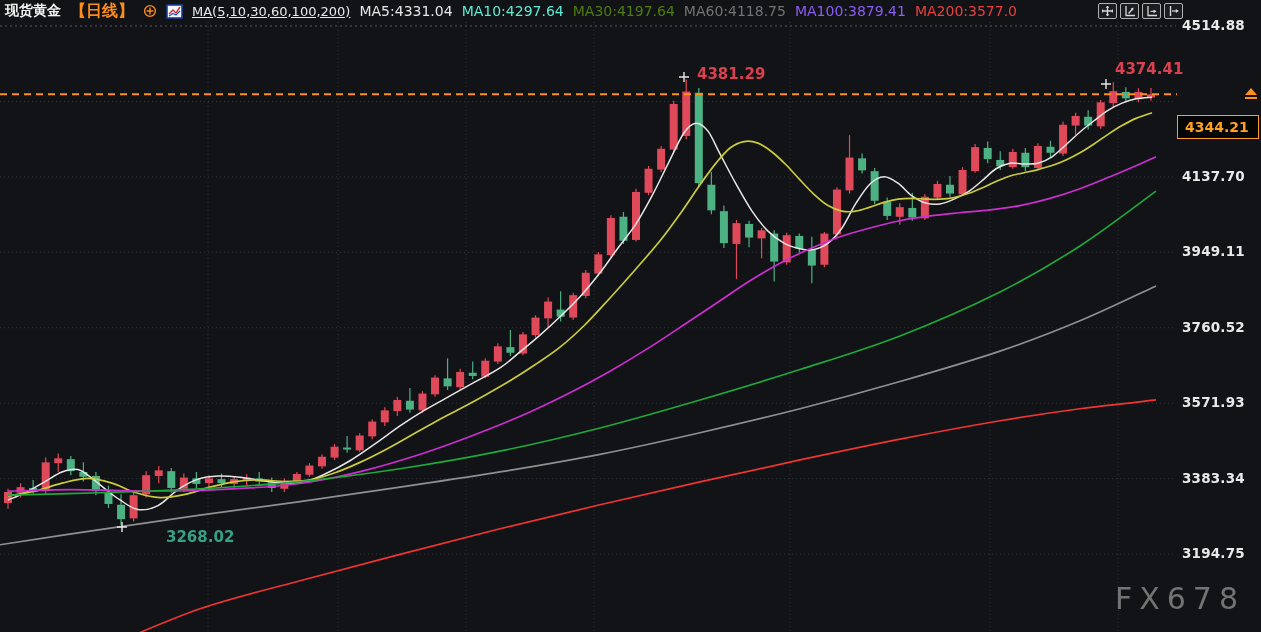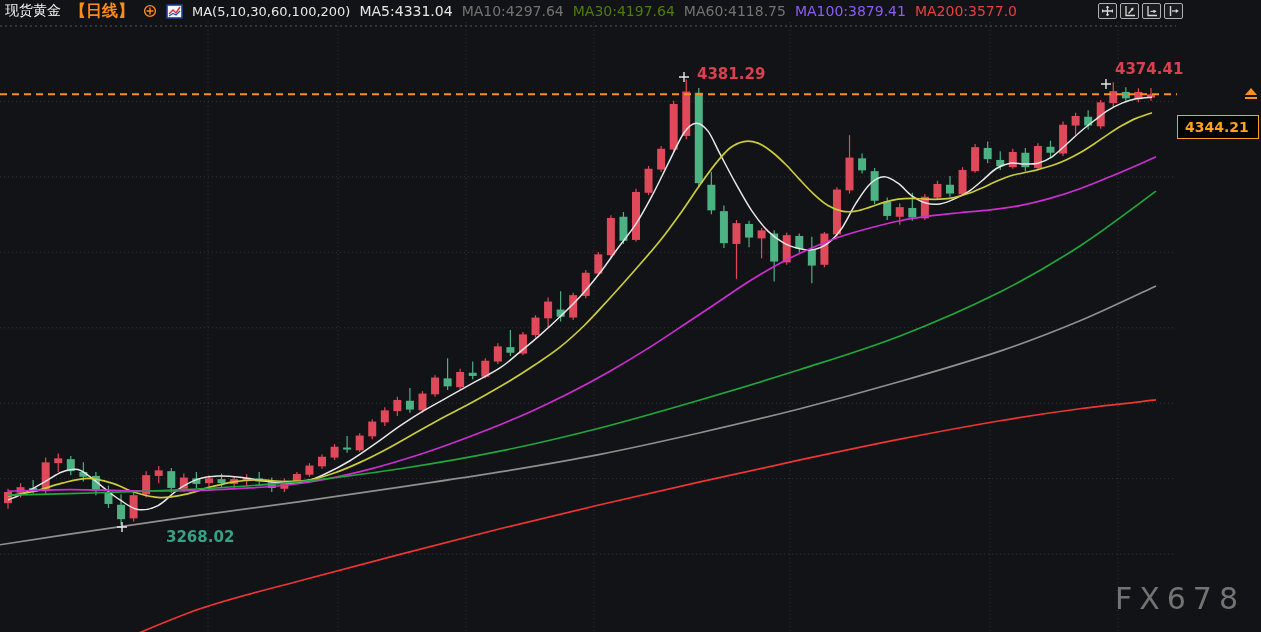--- a/index.html
+++ b/index.html
@@ -4,23 +4,23 @@
 <style>
   * { margin:0; padding:0; box-sizing:border-box; }
   html,body { width:1261px; height:632px; overflow:hidden; background:#121316;
               font-family:"DejaVu Sans","Liberation Sans",sans-serif; }
   #stage { position:absolute; top:0; left:0; width:1261px; height:632px; background:#121316; }
   #chart { position:absolute; top:0; left:0; }
 
   
   #header { position:absolute; top:0; left:0; right:0; height:22px; display:flex;
             align-items:center; gap:9px; padding-left:5px; font-size:13px; z-index:5; }
-  .title  { color:#f2f2f2; font-weight:normal; font-size:14px; }
+  .title  { color:#f2f2f2; font-weight:bold; font-size:14px; }
   .period { color:#ff8c1a; font-weight:bold; font-size:16px; }
-  .ma-param { color:#e8e8e8; }
+  .ma-param { color:#e8e8e8;text-decoration:underline; }
   .ma-val { font-size:14px; }
   .hdr-ic { display:inline-block; }
 
   #toolbar { position:absolute; top:3px; right:78px; display:flex; gap:3px; z-index:6; }
   .tool-btn { width:19px; height:16px; background:#1b1c20; border:1px solid #b0b0b0;
               border-radius:2px; display:flex; align-items:center; justify-content:center; }
 
   
   #axis { position:absolute; top:0; left:1178px; width:83px; height:632px; z-index:4; }
   .axis-label { position:absolute; left:4px; width:78px; color:#e9e9e9; font-size:13.5px;
@@ -265,21 +265,21 @@
       <circle cx="7" cy="7" r="5.4" fill="none" stroke="#ff8c1a" stroke-width="1.4"></circle>
       <path d="M7 3.6v6.8M3.6 7h6.8" stroke="#ff8c1a" stroke-width="1.4"></path>
     </svg>
     <svg class="hdr-ic" width="17" height="15" viewBox="0 0 17 15">
       <rect x="1" y="1" width="15" height="13" fill="#f4f6fa" stroke="#1d3f8f" stroke-width="1.6"></rect>
       <path d="M3 10l4-4 3 3 4-6" stroke="#d33030" stroke-width="1.4" fill="none"></path>
       <path d="M3 12l4-2.5 3 1.5 4-4" stroke="#2a55c0" stroke-width="1.2" fill="none"></path>
     </svg>
     <span class="ma-param">MA(5,10,30,60,100,200)</span>
     <span class="ma-val" style="color: rgb(230, 230, 230);">MA5:4331.04</span>
-    <span class="ma-val" style="color: #737373;">MA10:4297.64</span>
+    <span class="ma-val" style="color: #5eead4;">MA10:4297.64</span>
     <span class="ma-val" style="color: #4d7c0f;">MA30:4197.64</span>
     <span class="ma-val" style="color: #737373;">MA60:4118.75</span>
     <span class="ma-val" style="color: #8b5cf6;">MA100:3879.41</span>
     <span class="ma-val" style="color: rgb(232, 64, 64);">MA200:3577.0</span>
   </div>
 
   <div id="toolbar">
     <span class="tool-btn">
       <svg width="13" height="12" viewBox="0 0 13 12">
         <path d="M6.5 1v10M1 6h11" stroke="#d8d8d8" stroke-width="1.3"></path>
@@ -302,18 +302,27 @@
     </span>
     <span class="tool-btn">
       <svg width="13" height="12" viewBox="0 0 13 12">
         <path d="M3.5 1v10" stroke="#d8d8d8" stroke-width="1.4"></path>
         <path d="M5 6h5" stroke="#d8d8d8" stroke-width="1.2"></path>
         <path d="M11.8 6L8.8 8V4z" fill="#d8d8d8"></path>
       </svg>
     </span>
   </div>
 
+  <div id="axis">
+      <div class="axis-label" style="top: 17px;">4514.88</div>
+      <div class="axis-label" style="top: 167.872px;">4137.70</div>
+      <div class="axis-label" style="top: 243.308px;">3949.11</div>
+      <div class="axis-label" style="top: 318.744px;">3760.52</div>
+      <div class="axis-label" style="top: 394.18px;">3571.93</div>
+      <div class="axis-label" style="top: 469.616px;">3383.34</div>
+      <div class="axis-label" style="top: 545.052px;">3194.75</div>
+    </div>
 
   <div id="price-tag" style="top: 115px;">4344.21</div>
 
   <div id="watermark">FX678</div>
 
 </div>
 
 </body></html>

